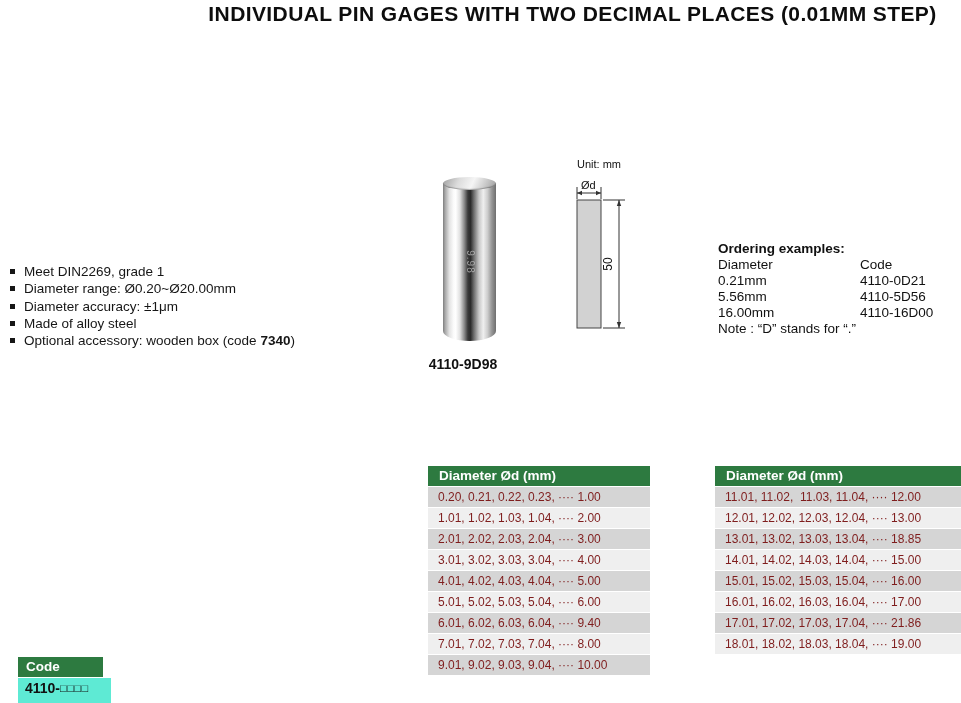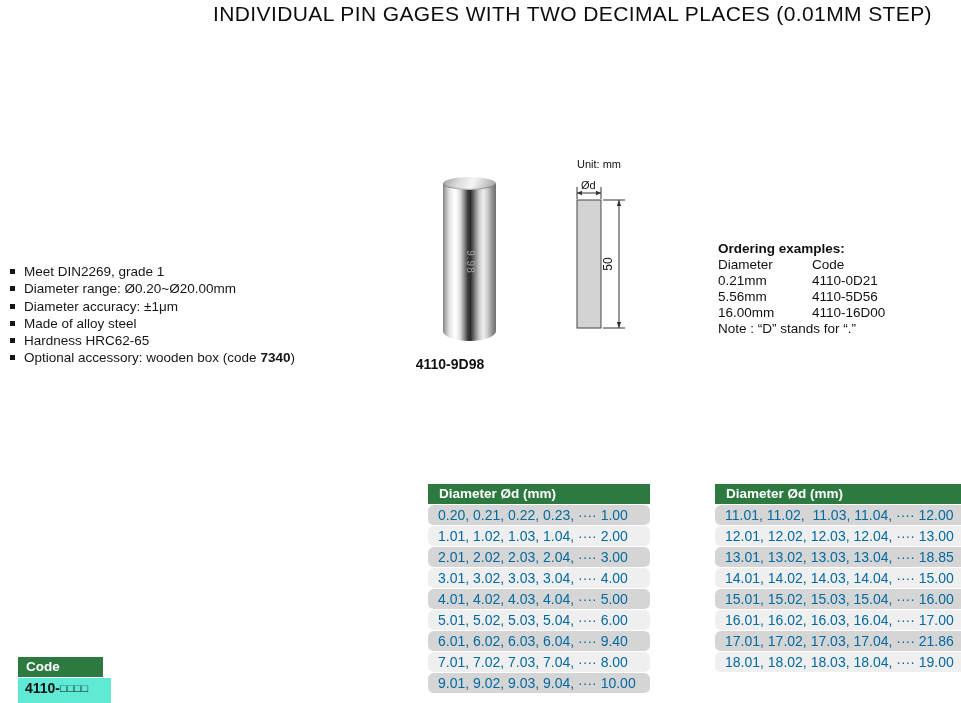--- a/index.html
+++ b/index.html
@@ -4,21 +4,21 @@
 <style>
   html,body { margin:0; padding:0; background:#fff; }
   .page {
     position:relative; width:961px; height:703px; background:#ffffff;
     font-family:"Liberation Sans","DejaVu Sans",sans-serif; color:#111;
     overflow:hidden;
   }
   
   .title {
     position:absolute; left:185px; top:2px; width:775px;
-    font-size:21px; font-weight:normal; letter-spacing:0.4px;
+    font-size:21px; font-weight:bold; letter-spacing:0.4px;
     text-align:center; white-space:nowrap; color:#0d0d0d; margin:0;
   }
   
   .features { position:absolute; left:10px; top:263px; }
   .feature { font-size:13.5px; line-height:17.3px; white-space:nowrap; color:#161616; }
   .bullet { display:inline-block; width:5px; height:5px; background:#161616; margin-right:9px; vertical-align:2px; }
   .feature b { font-weight:bold; }
   
   .pin { position:absolute; left:443px; top:177px; width:53px; height:164px; }
   .pin-body {
@@ -34,47 +34,47 @@
     background:linear-gradient(115deg,#9e9e9e 0%,#dcdcdc 30%,#f5f5f5 55%,#cfcfcf 75%,#9b9b9b 100%);
     box-shadow:inset 0 -1px 1px rgba(0,0,0,.28);
   }
   .pin-marking {
     position:absolute; left:50%; top:52%;
     transform:translate(-50%,-50%) rotate(90deg);
     font-size:10px; letter-spacing:1px; color:rgba(255,255,255,.55);
     text-shadow:0 0 1px rgba(0,0,0,.4);
   }
   .pin-label {
-    position:absolute; left:402px; top:356px; width:96px; text-align:center;
+    position:absolute; left:415px; top:356px; width:96px; text-align:center;
     font-size:14px; font-weight:bold; white-space:nowrap;
   }
   
   .diagram { position:absolute; left:565px; top:155px; }
   .diagram line { stroke:#333; stroke-width:1; }
   .diagram polygon { fill:#333; }
   .diagram rect { fill:#d2d2d2; stroke:#444; stroke-width:1; }
   .dg-text { font-size:11px; fill:#111; }
   .dg-text50 { font-size:12px; fill:#111; }
   
   .ordering { position:absolute; left:718px; top:224px; font-size:13.5px; line-height:16px; white-space:nowrap; }
   .ordering-heading { font-weight:bold;margin-top:17px; }
-  .ordering-row { display:flex; }
+  .ordering-row { display:flex;gap:48px; }
   .ordering-row .c1 { width:94px; flex:none; }
   
-  .dtable { position:absolute; top:484px;padding-left:27px; }
+  .dtable { position:absolute; top:466px;padding-left:27px; }
   .dtable-left  { left:401px; width:222px; }
   .dtable-right { left:688px; width:260px; }
   .dtable-header {
     height:20px; line-height:20px; padding-left:11px;
     background:var(--green,#2d7a40); color:#fff; font-weight:bold; font-size:13.5px;
     border-bottom:1px solid #fff; white-space:pre;
   }
   .dtable-row {
     height:20px; line-height:20px; padding-left:10px;
-    font-size:14px; color:#0369a1; border-bottom:1px solid #fff; white-space:pre;border-radius:6px;
+    font-size:12px; color:#7f1d1d; border-bottom:1px solid #fff; white-space:pre;
   }
   .dtable-rows > div:nth-child(odd)  { background:var(--row-dark,#d5d5d5); }
   .dtable-rows > div:nth-child(even) { background:var(--row-light,#efefef); }
   
   .codebox { position:absolute; left:18px; top:657px; }
   .codebox-header {
     width:85px; height:20px; line-height:20px; padding-left:8px; box-sizing:border-box;
     background:var(--green,#2d7a40); color:#fff; font-weight:bold; font-size:13.5px;
   }
   .codebox-value {
@@ -88,21 +88,20 @@
 
 <div class="page">
 
   <h1 class="title">INDIVIDUAL PIN GAGES WITH TWO DECIMAL PLACES (0.01MM STEP)</h1>
 
   <div class="features">
       <div class="feature"><span class="bullet"></span><span>Meet DIN2269, grade 1</span></div>
       <div class="feature"><span class="bullet"></span><span>Diameter range: Ø0.20~Ø20.00mm</span></div>
       <div class="feature"><span class="bullet"></span><span>Diameter accuracy: ±1μm</span></div>
       <div class="feature"><span class="bullet"></span><span>Made of alloy steel</span></div>
-      <div class="feature"><span class="bullet"></span><span>Hardness HRC62-65</span></div>
       <div class="feature"><span class="bullet"></span><span>Optional accessory: wooden box (code </span><b>7340</b><span>)</span></div>
     </div>
 
   <div class="pin">
     <div class="pin-body"></div>
     <div class="pin-top"></div>
     <span class="pin-marking">9.98</span>
   </div>
   <div class="pin-label">4110-9D98</div>
 

